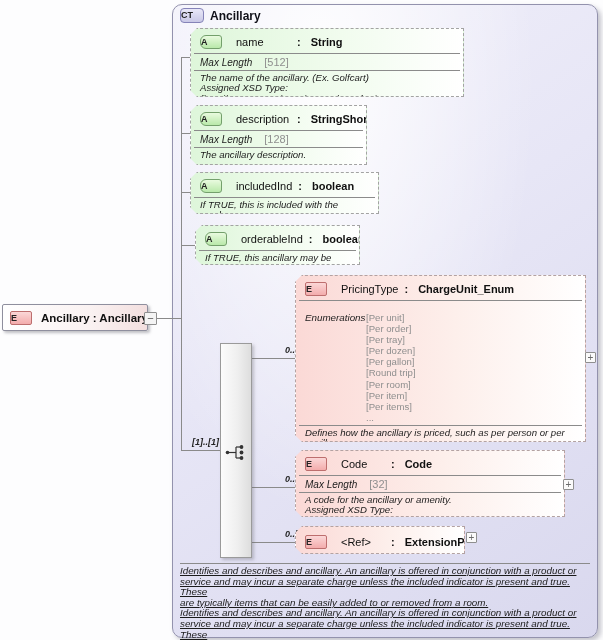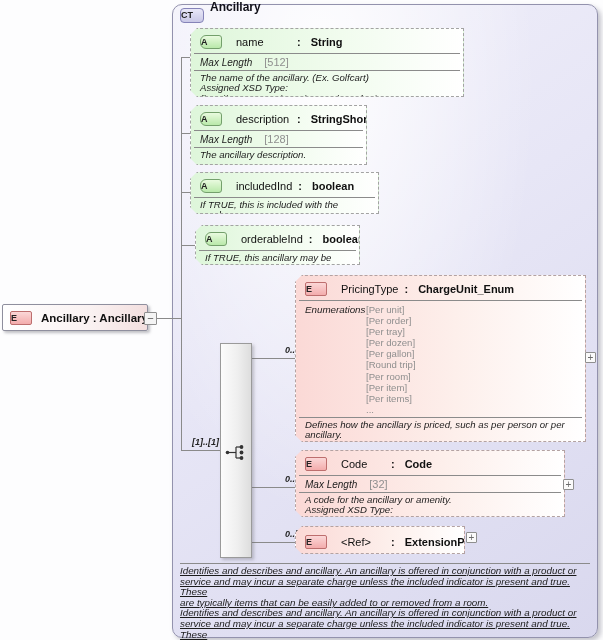--- a/index.html
+++ b/index.html
@@ -9,42 +9,42 @@
   .panel{position:absolute;left:172px;top:4px;width:424px;height:632px;border:1px solid #9392ad;border-radius:10px;
     background:radial-gradient(ellipse at 35% 12%, rgba(255,255,255,.95) 0%, rgba(255,255,255,0) 55%),
                linear-gradient(145deg,#f1f0fa 0%,#e7e6f6 45%,#d9d8ee 100%);
     box-shadow:3px 3px 5px rgba(90,90,110,.35);}
 
   .badge{display:inline-block;font-weight:bold;font-size:9px;text-align:left;color:#222;flex:0 0 auto;}
   .badge.ct{width:22px;height:13px;line-height:13px;background:linear-gradient(#e9e8f8,#c9c8e6);border:1px solid #8583b8;border-radius:4px;}
   .badge.a{width:20px;height:12px;line-height:12px;background:linear-gradient(#e9fbdf,#b9e9aa);border:1px solid #74a06c;border-radius:6px 3px 3px 6px;}
   .badge.e{width:20px;height:12px;line-height:12px;background:linear-gradient(#fbd7d7,#f3acac);border:1px solid #bd6e6e;border-radius:2px;}
 
-  .panel-title{position:absolute;left:210px;top:0;font-size:12px;font-weight:bold;color:#101018;}
+  .panel-title{position:absolute;left:210px;top:9px;font-size:12px;font-weight:bold;color:#101018;}
   .ct-badge{position:absolute;left:180px;top:8px;}
 
   
   .node{position:absolute;overflow:hidden;
     clip-path:polygon(7px 0,100% 0,100% 100%,7px 100%,0 calc(100% - 7px),0 7px);
     border:1px dashed #a3a3a3;filter:drop-shadow(2px 2px 1.5px rgba(100,100,110,.4));}
   .node.attr{background:linear-gradient(90deg,#def6da 0%,#f1fcee 55%,#ffffff 100%);}
   .node.elem{background:linear-gradient(90deg,#fbd9d6 0%,#fdefeb 55%,#ffffff 100%);border-color:#b3a2a2;}
 
   .hdr{display:flex;align-items:center;gap:8px;padding:4px 6px 1px 9px;height:17px;}
   .nm{font-size:11px;font-weight:normal;color:#101010;white-space:pre;padding-left:6px;}
   .nm-attr{min-width:55px;}
   .nm-el{min-width:44px;}
   .colon,.ty{font-size:11px;font-weight:bold;color:#101010;}
   .colon{margin-right:2px;margin-left:-2px;}
   .sep{border-top:1px solid #8b8b8b;margin:2px 3px 0 3px;}
   .facet{display:flex;align-items:baseline;gap:12px;padding:2px 6px 0 9px;height:12px;}
   .fn{font-size:10px;font-style:italic;color:#1c1c1c;}
   .fv{font-size:11px;color:#8f8f8f;}
   .desc{padding:2px 6px 2px 9px;font-size:9.6px;font-style:italic;line-height:10.4px;color:#1b1b1b;}
-  .enumwrap{display:flex;padding:3px 6px 0 9px;}
+  .enumwrap{display:flex;padding:3px 6px 0 9px;margin-top:8px;}
   .enumlabel{width:61px;font-size:9.8px;font-style:italic;color:#1c1c1c;flex:0 0 auto;}
   .enumvals div{font-size:9.6px;line-height:11.1px;color:#8f8f8f;}
 
   
   .hline,.vline{position:absolute;background:#8a8a8a;}
   .hline{height:1px;}
   .vline{width:1px;}
   .card{position:absolute;font-size:9px;font-style:italic;font-weight:bold;color:#222;width:44px;margin-left:6px;}
   .card.r{text-align:right;}
 

